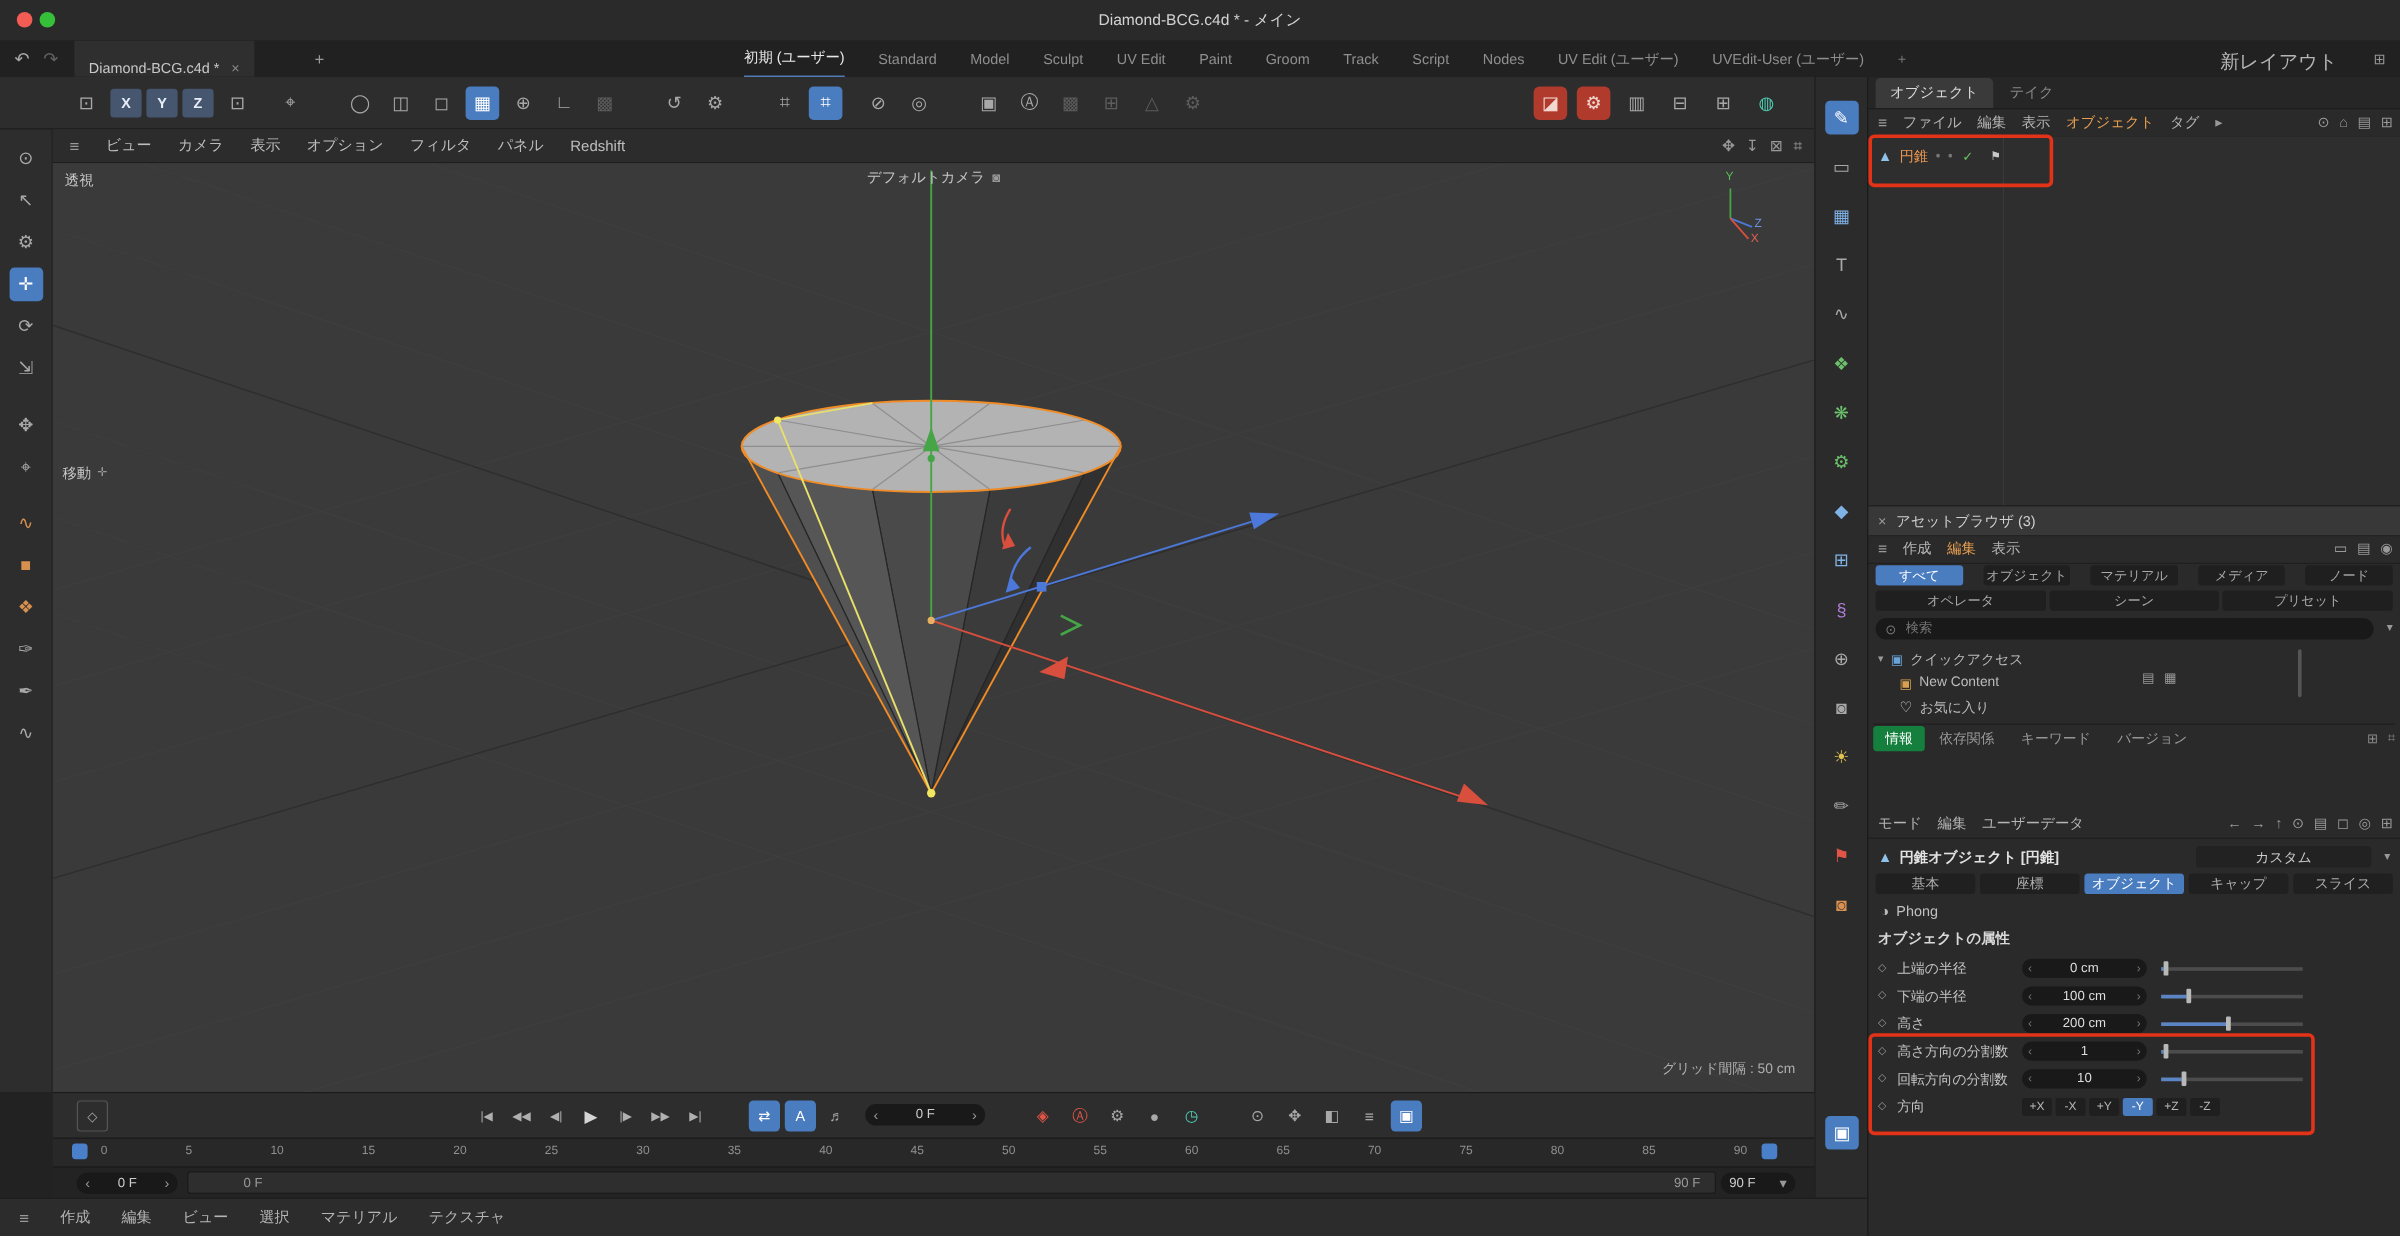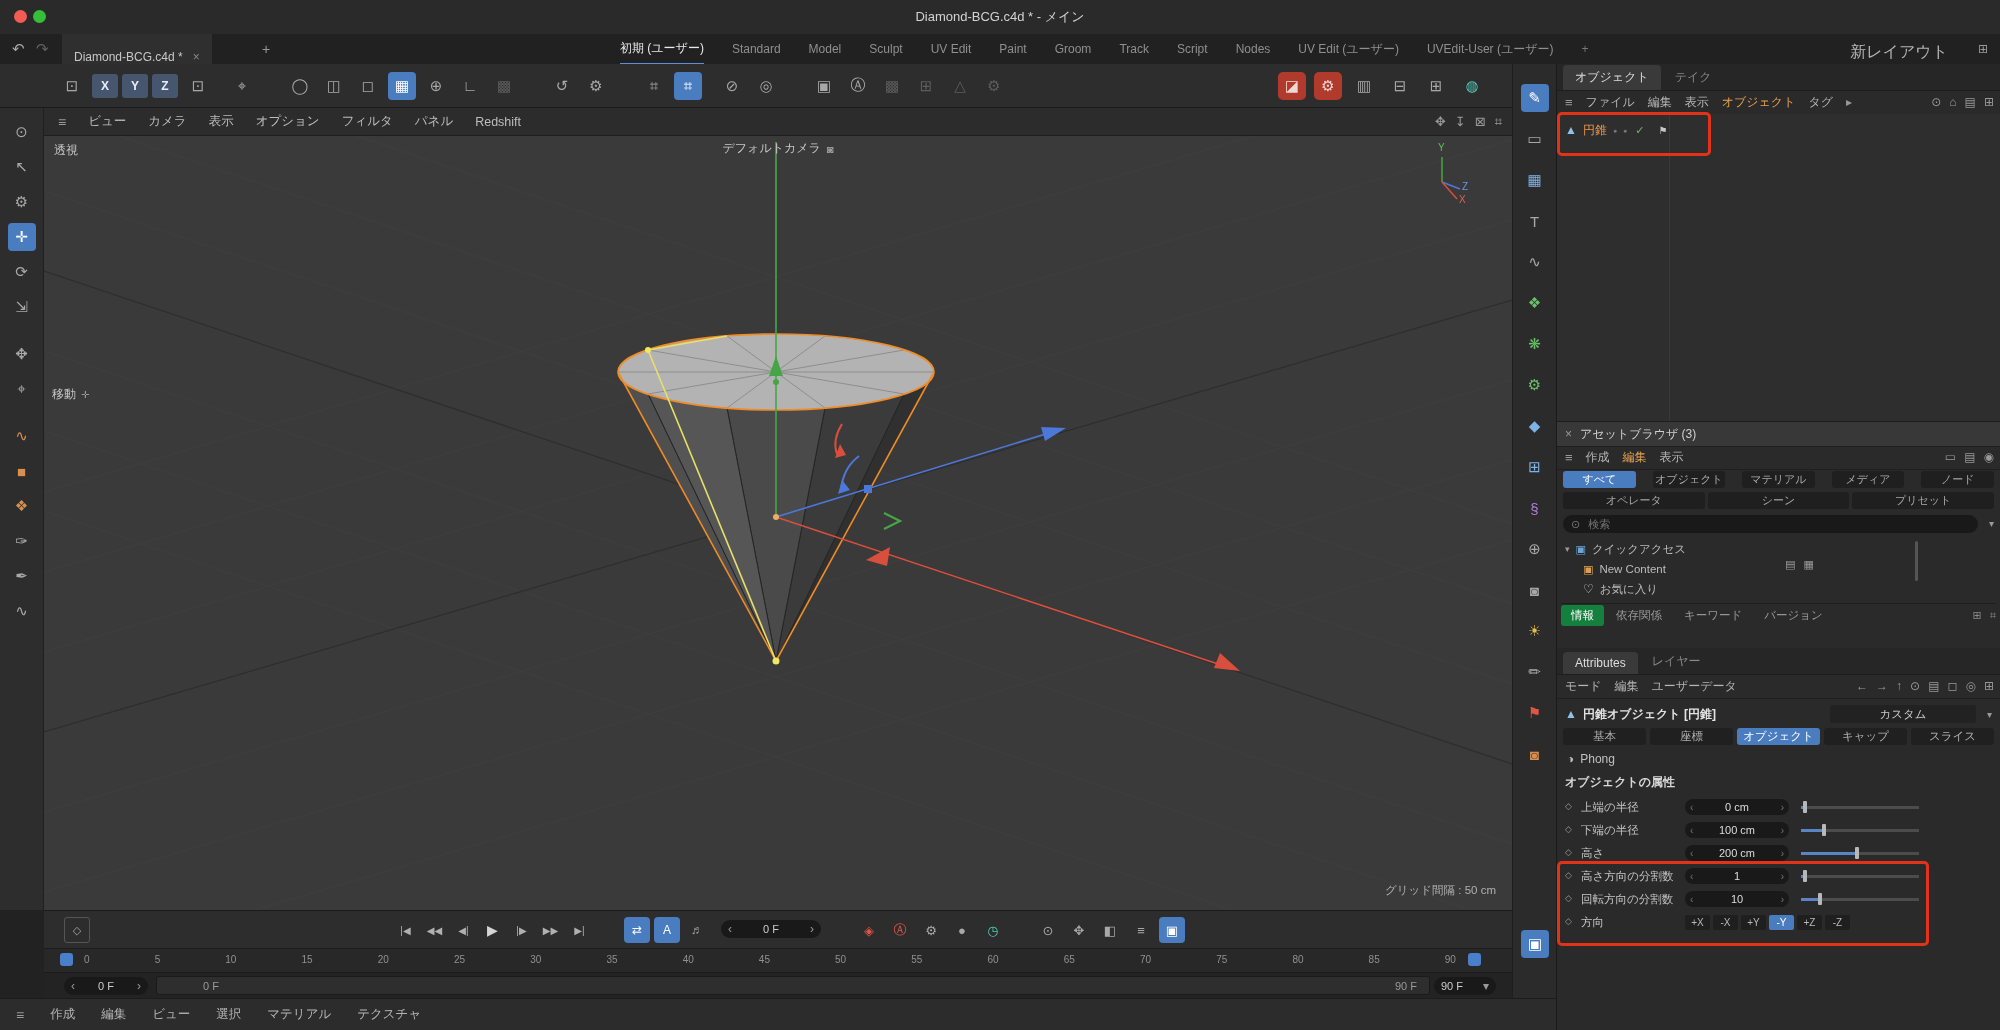--- a/index.html
+++ b/index.html
@@ -399,25 +399,20 @@
         <span class="btab">バージョン</span>
       </div>
     <div style="flex:1"></div>
     <div class="flex" style="gap:8px;font-size:11px;color:#888">
 
     <span>⊞</span>
         <span>⌗</span>
       </div>
   </div>
 
-  <div class="ptabs" style="top:584px">
-
-  <span class="ptab active">Attributes</span>
-      <span class="ptab">レイヤー</span>
-    </div>
   <div class="pmenu" style="top:610px">
     <span>モード</span>
     <span>編集</span>
     <span>ユーザーデータ</span>
     <div class="ricons">
 
     <span>←</span>
         <span>→</span>
         <span>↑</span>
         <span>⊙</span>

